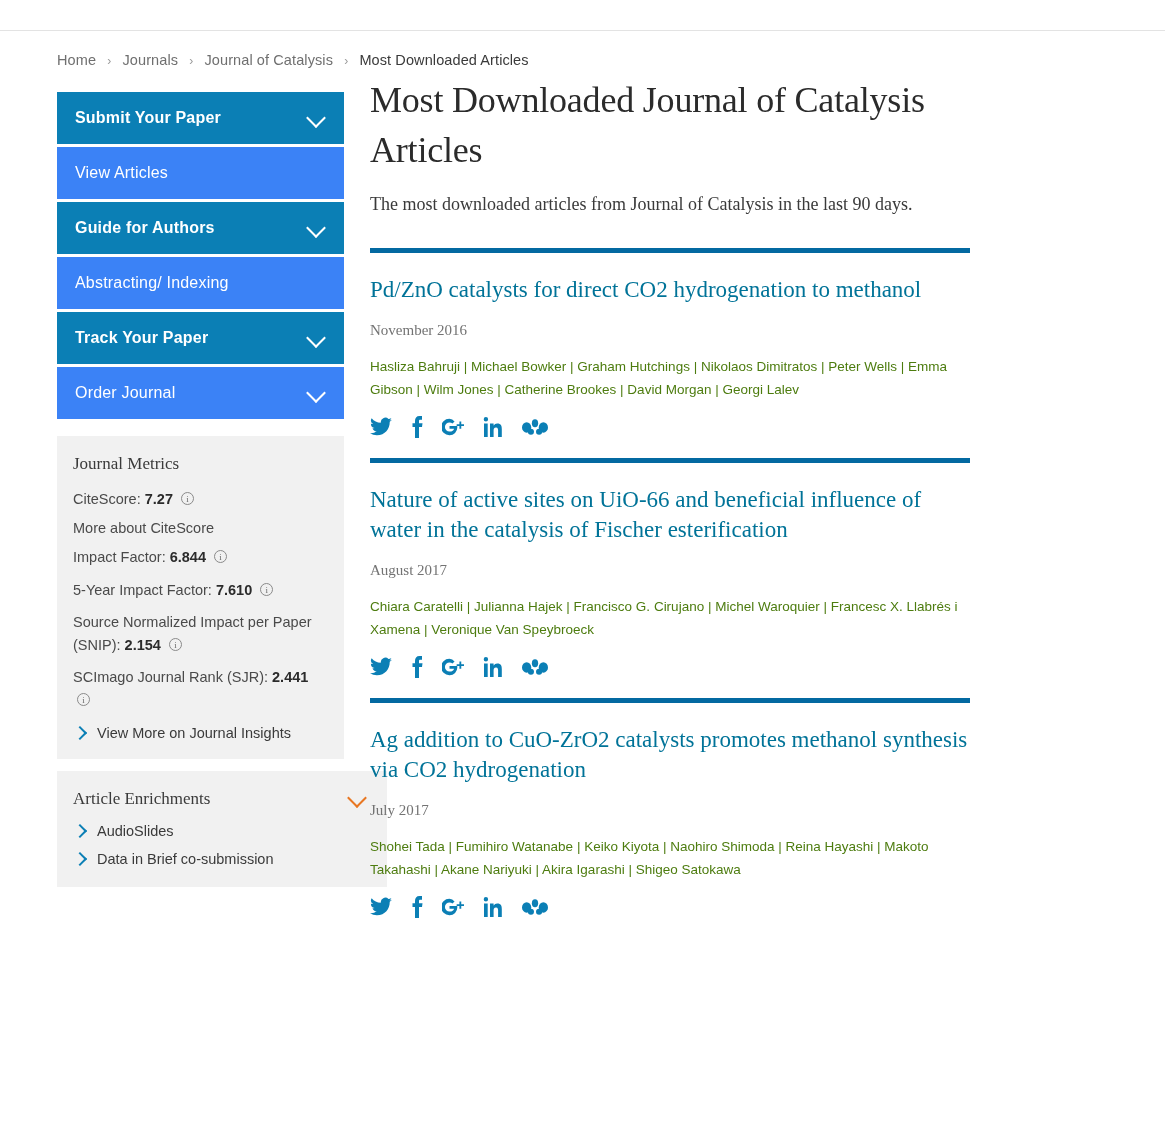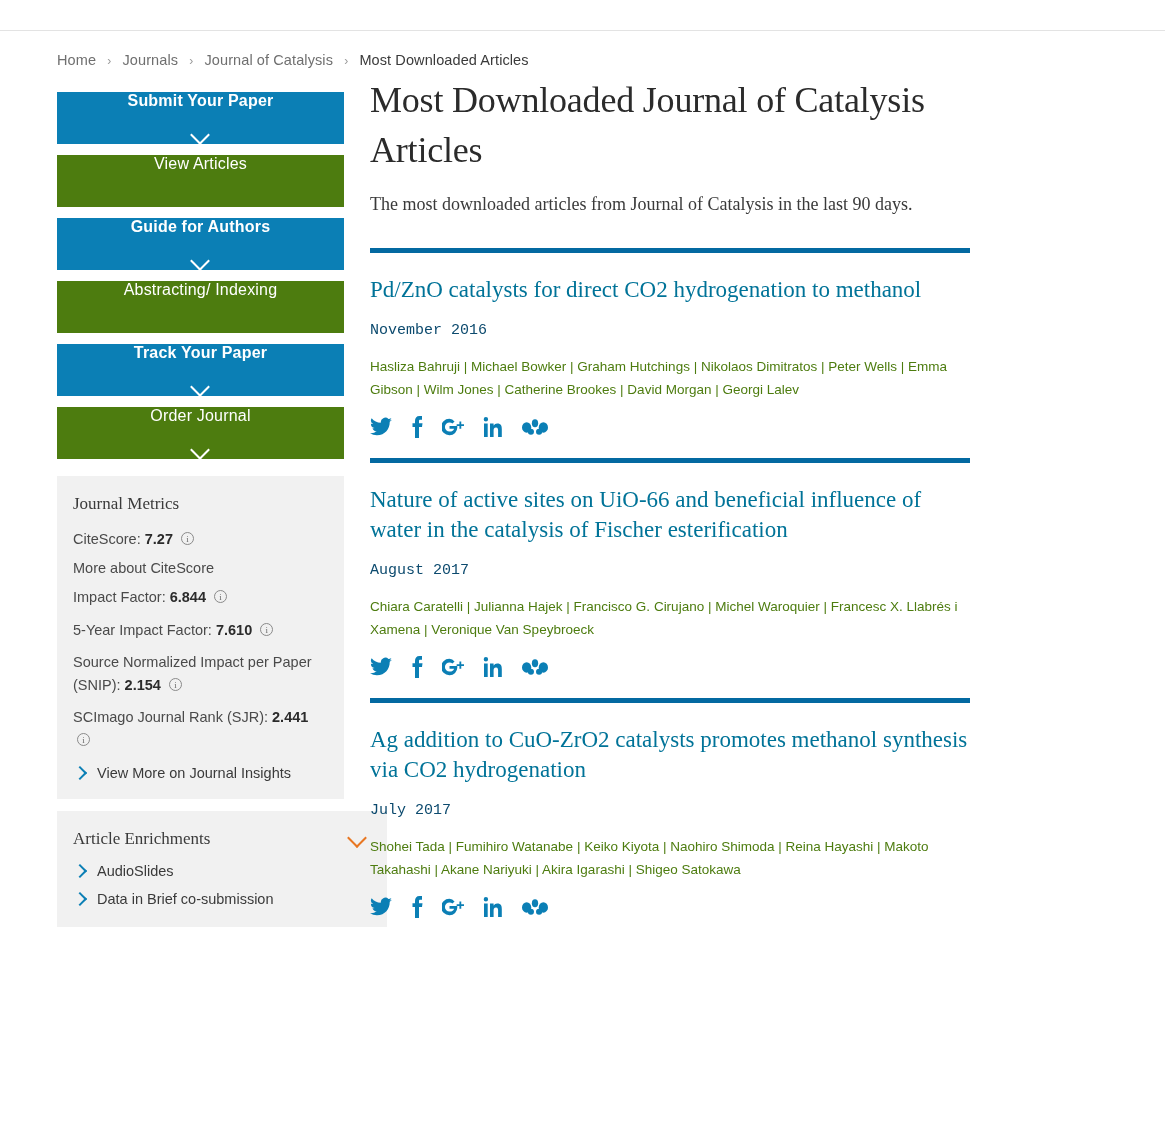--- a/index.html
+++ b/index.html
@@ -44,31 +44,30 @@
   
   .sidebar {
     position: absolute;
     top: 92px;
     left: 57px;
     width: 287px;
   }
   .nav-btn {
     height: 52px;
     background: #0b7fb5;
-    margin-bottom: 11px;
+    margin-bottom: 3px;
     display: flex;
     align-items: center;
     padding: 0 18px;
     color: #ffffff;
     font-size: 16px;
     position: relative;
     cursor: pointer;
-    flex-direction: column;
-  }
-  .nav-btn.alt { background: #4d7c0f; justify-content: center; }
+  }
+  .nav-btn.alt { background: #3b82f6; justify-content: center; }
   .nav-btn .label { flex: 1; font-weight: 600; letter-spacing: 0.2px; }
   .nav-btn.alt .label { font-weight: 400; }
   .chev {
     width: 18px; height: 18px;
     position: relative;
   }
   .chev::before {
     content: "";
     position: absolute;
     left: 1px; top: 2px;
@@ -207,23 +206,23 @@
   .article h2 {
     font-family: "Liberation Serif", serif;
     font-size: 23px;
     font-weight: 400;
     line-height: 1.32;
     margin: 0 0 16px 0;
     color: #007398;
     cursor: pointer;
   }
   .article .date {
-    font-family: Liberation Mono, monospace;
+    font-family: Liberation Serif, serif;
     font-size: 15px;
-    color: #0c4a6e;
+    color: #737373;
     margin-bottom: 16px;
   }
   .article .authors {
     font-size: 13.5px;
     color: #4d7c0f;
     line-height: 1.75;
     width: 600px;
     margin-bottom: 12px;
   }
   .share-row {

